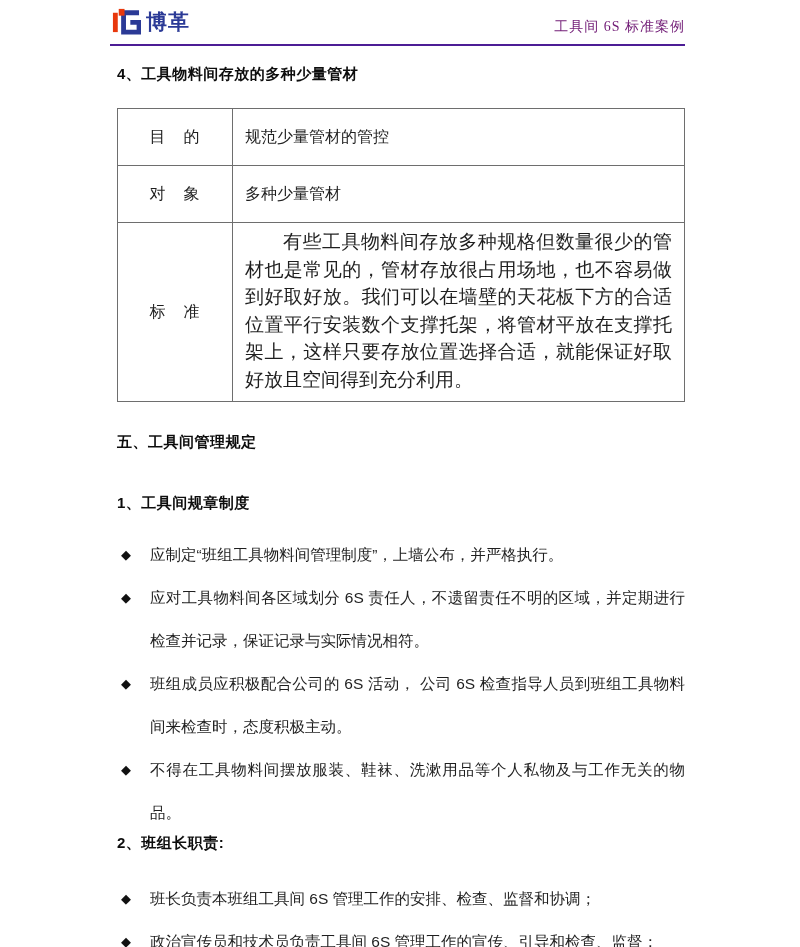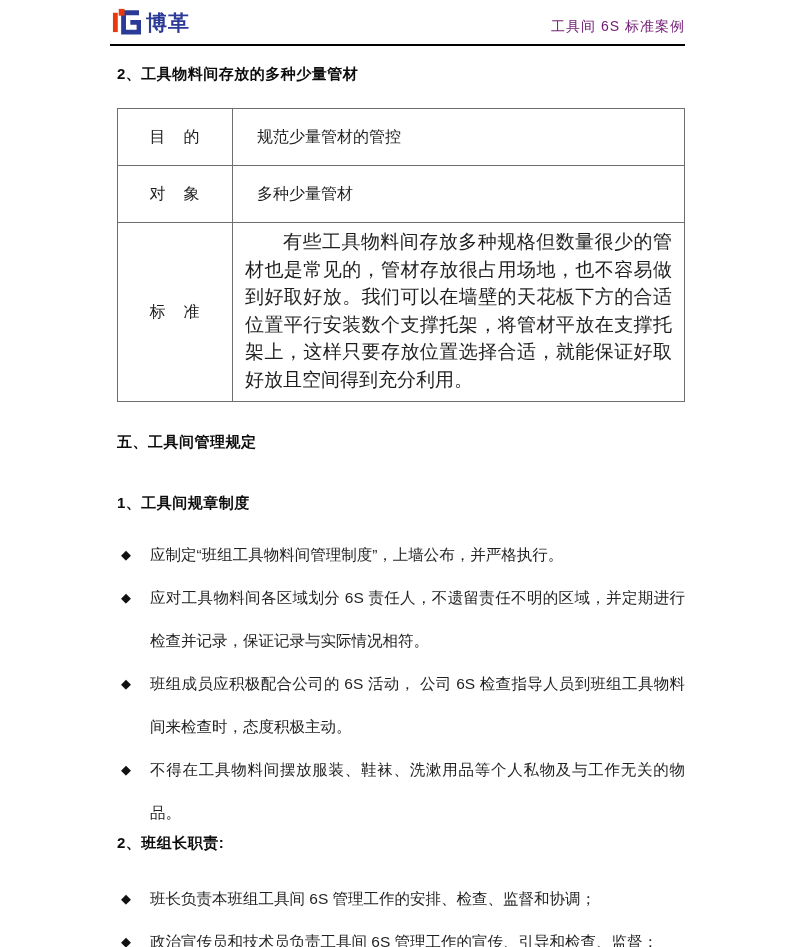--- a/index.html
+++ b/index.html
@@ -13,21 +13,22 @@
     color: #1f1f1f;
     overflow: hidden;
   }
   
   .header {
     margin: 0 115px 0 110px;
     padding: 6px 0 5px 0;
     display: flex;
     justify-content: space-between;
     align-items: flex-end;
-    border-bottom: 2px solid #000000;
+    border-bottom: 2px solid #4c1d95;
+    font-family: Liberation Serif, serif;
   }
   .logo { display: flex; align-items: center; gap: 5px; }
   .logo-text {
     color: #2b3a96;
     font-weight: bold;
     font-size: 21px;
     letter-spacing: 1px;
     line-height: 1;
   }
   .doc-title {
@@ -60,21 +61,21 @@
     border: 1px solid #6e6e6e;
     font-size: 16px;
     vertical-align: middle;
   }
   td.cell-label {
     width: 115px;
     text-align: center;
     letter-spacing: 1px;
   }
   tr.row-short { height: 57px; }
-  td.cell-content { padding: 4px 24px; }
+  td.cell-content { padding: 4px 12px; }
   td.cell-standard { padding: 5px 12px 8px 12px; }
   .standard-text {
     margin: 0;
     line-height: 27.5px;
     text-align: justify;
     text-indent: 2em;
     font-size: 19px;
   }
 
   
@@ -111,21 +112,21 @@
           <rect x="9" y="3" width="6" height="7" fill="#e8380d"></rect>
         </svg>
       </span>
       <span class="logo-text">博革</span>
     </div>
     <div class="doc-title">工具间 6S 标准案例</div>
   </div>
 
   <div class="main">
 
-    <p class="h-sec h-sec6">2、工具物料间存放的多种少量管材</p>
+    <p class="h-sec h-sec6">4、工具物料间存放的多种少量管材</p>
 
     <table class="standards">
       <tbody>
         <tr class="row-short">
           <td class="cell-label">目　的</td>
           <td class="cell-content">规范少量管材的管控</td>
         </tr>
         <tr class="row-short">
           <td class="cell-label">对　象</td>
           <td class="cell-content">多种少量管材</td>

